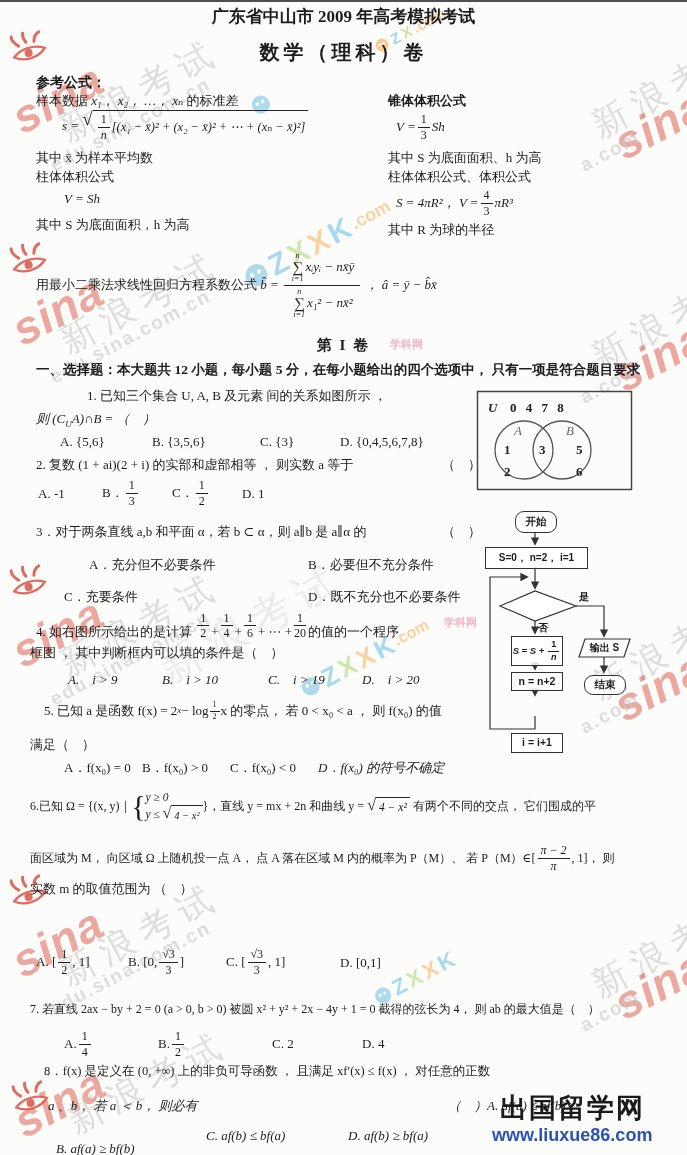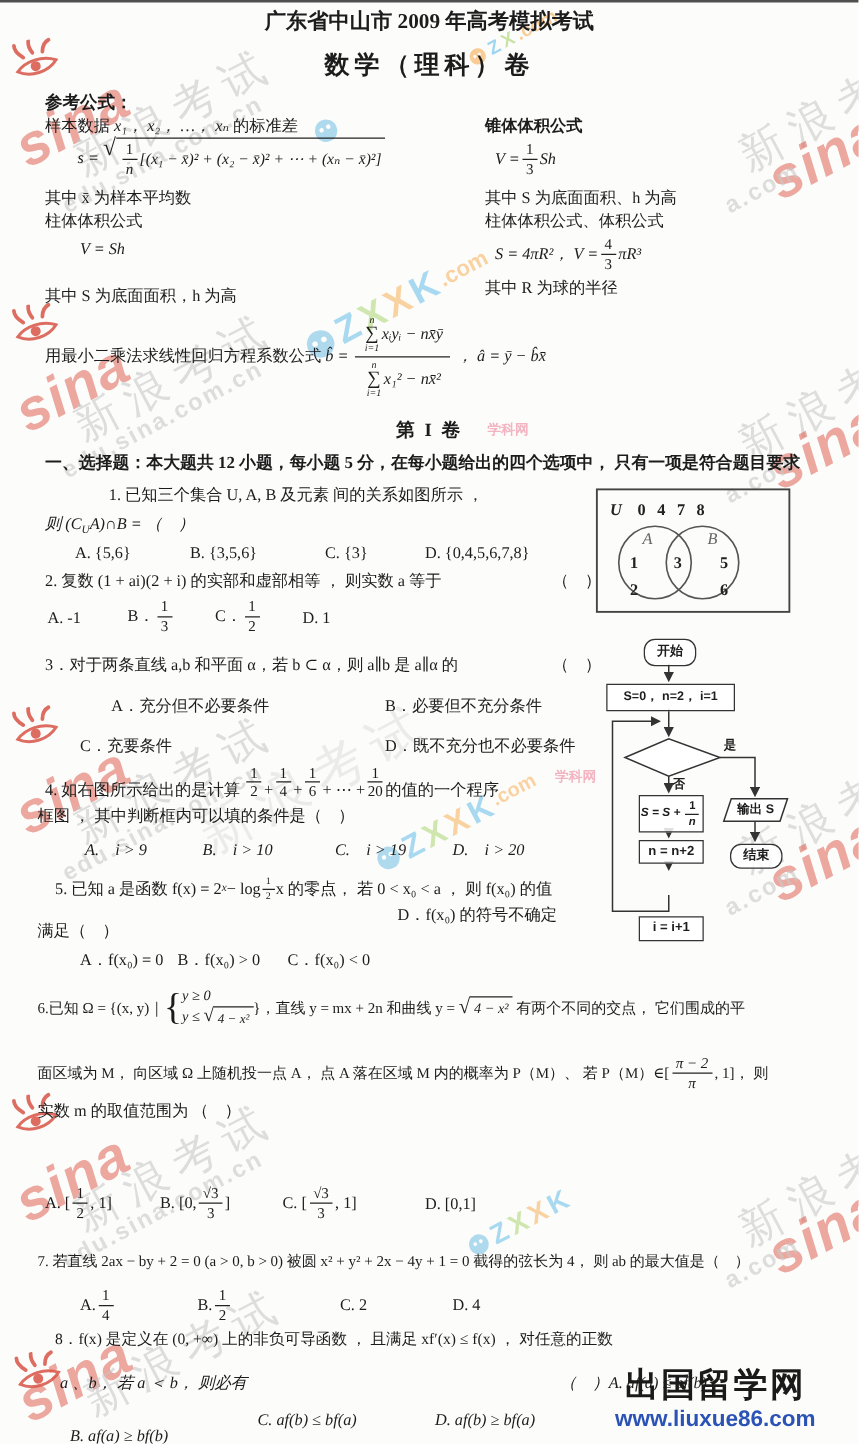--- a/index.html
+++ b/index.html
@@ -227,21 +227,21 @@
           <span class="bm it">n</span>
         </span>
         <span class="it" style="font-size:12.5px;">[(x₁ − x̄)² + (x₂ − x̄)² + ⋯ + (xₙ − x̄)²]</span>
       </span>
     </span>
   </div>
 
   <div class="a" style="left:36px;top:150px;">其中 x̄ 为样本平均数</div>
   <div class="a" style="left:36px;top:169px;">柱体体积公式</div>
   <div class="a it" style="left:64px;top:191px;">V = Sh</div>
-  <div class="a" style="left:36px;top:229px;font-family:Liberation Serif, serif;">其中 S 为底面面积，h 为高</div>
+  <div class="a" style="left:36px;top:217px;font-family:Liberation Serif, serif;">其中 S 为底面面积，h 为高</div>
 
   <div class="a" style="left:388px;top:93px;font-weight:bold;">锥体体积公式</div>
   <div class="a row" style="left:396px;top:112px;height:30px;">
     <span class="it">V =</span>
     <span class="fr">
       <span class="t">1</span>
       <span class="bm">3</span>
     </span>
     <span class="it">Sh</span>
   </div>
@@ -408,21 +408,21 @@
     <span class="fr sub">
         <span class="t">1</span>
         <span class="bm">2</span>
       </span>
     <span>x 的零点， 若 0 &lt; x₀ &lt; a ， 则 f(x₀) 的值</span>
   </div>
   <div class="a" style="left:30px;top:737px;">满足（　）</div>
   <div class="a" style="left:64px;top:760px;">A．f(x₀) = 0</div>
   <div class="a" style="left:142px;top:760px;">B．f(x₀) &gt; 0</div>
   <div class="a" style="left:230px;top:760px;">C．f(x₀) &lt; 0</div>
-  <div class="a" style="left:318px;top:724px;">D．f(x₀) 的符号不确定</div>
+  <div class="a" style="left:318px;top:760px;font-style:italic;">D．f(x₀) 的符号不确定</div>
 
   <div class="a row" style="left:30px;top:786px;height:40px;font-size:12px;width:655px;">
     <span>6.已知 Ω = {(x, y)｜</span>
     <span class="brace">{</span>
     <span class="conds">
       <span class="it">y ≥ 0</span>
       <span class="row">
         <span class="it">y ≤</span>&nbsp;
         <span class="rad" style="font-size:10.5px;">
             <span class="rs">√</span>

